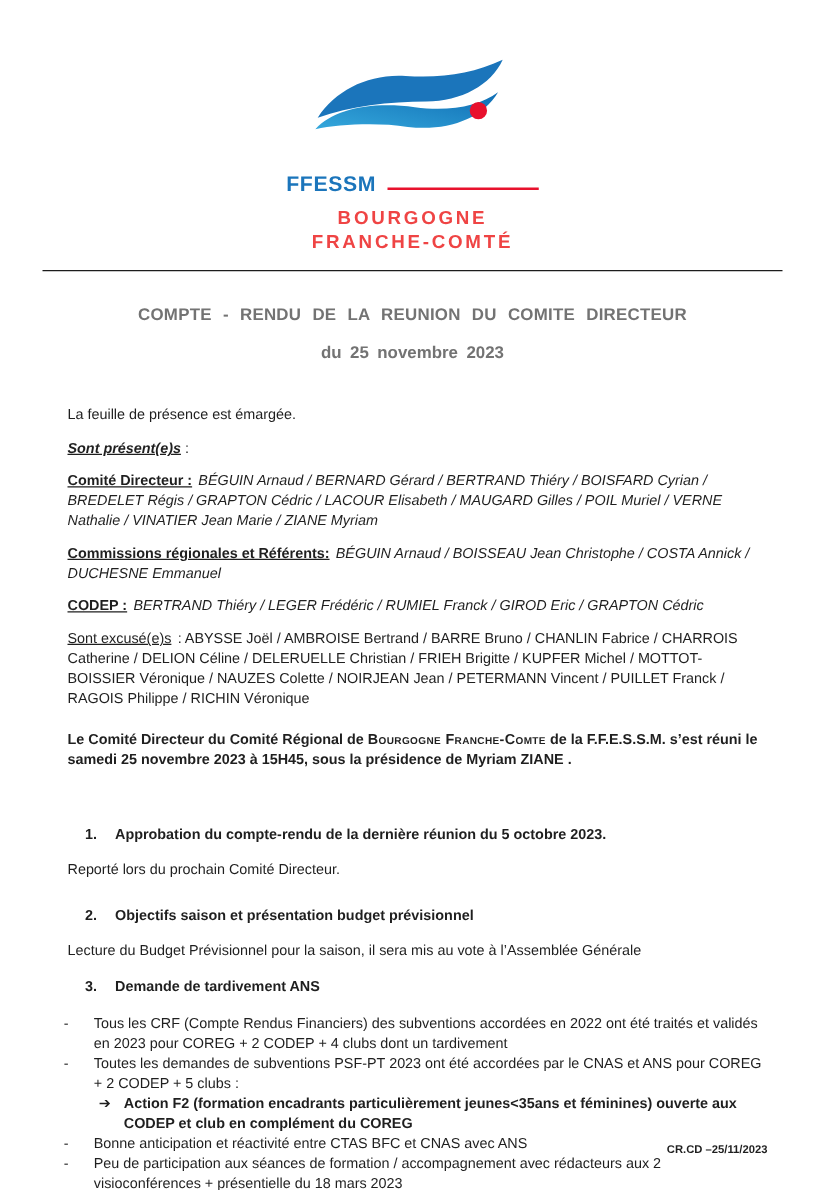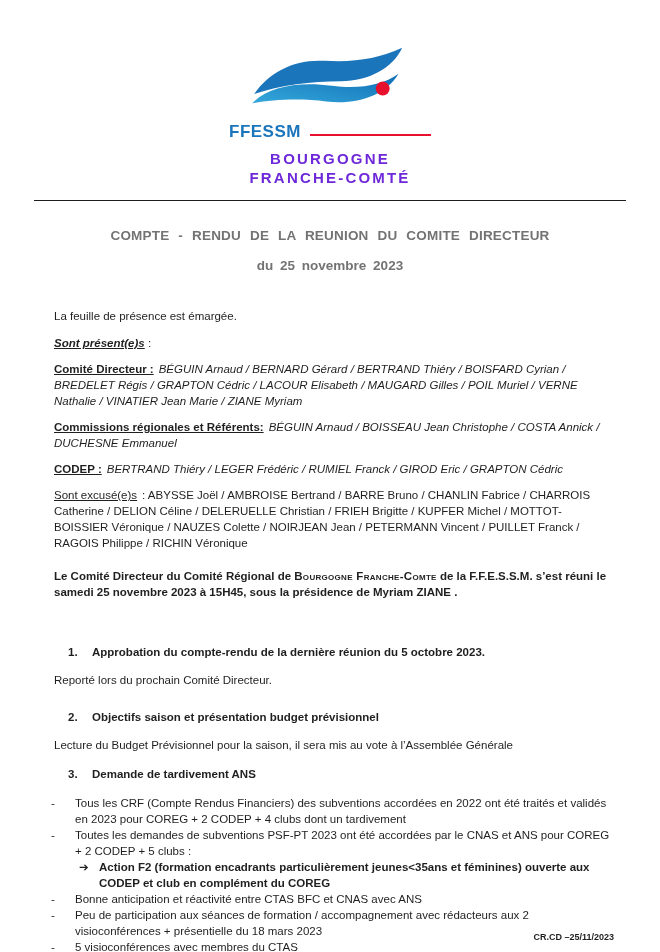--- a/index.html
+++ b/index.html
@@ -3,24 +3,24 @@
 <meta charset="utf-8">
 <style>
   * { margin:0; padding:0; box-sizing:border-box; }
   html,body { background:#ffffff; }
   body { width:660px; height:952px; font-family:"Liberation Sans", sans-serif; color:#1f1f1f; }
   .page { position:relative; width:660px; height:952px; background:#fff; overflow:hidden; }
 
   
   .logo-block { width:210px; margin:46px auto 0; text-align:center; }
   .logo-wave { display:block; margin:0 auto; }
-  .logo-acronym-row { display:flex; align-items:center; margin-top:2px; padding:0 4px; }
+  .logo-acronym-row { display:flex; align-items:center; margin-top:18px; padding:0 4px; }
   .logo-acronym { font-size:17px; font-weight:800; letter-spacing:0.5px; color:#1b75bb; font-stretch:condensed; }
   .logo-redline { flex:1; height:2px; background:#e8112d; margin-left:9px; margin-top:6px; }
-  .logo-region { margin-top:7px; color:#6d28d9; font-weight:700; font-size:15px; letter-spacing:2.2px; line-height:19px; }
+  .logo-region { margin-top:7px; color:#ef4444; font-weight:700; font-size:15px; letter-spacing:2.2px; line-height:19px; }
 
   
   .rule { border:none; border-top:1.5px solid #1c1c1c; margin:13px 34px 0 34px; }
 
   
   .title-block { text-align:center; margin-top:27px; color:#737373; font-weight:700; }
   .title-line1 { font-size:13.5px; word-spacing:5px; letter-spacing:0.2px; }
   .title-line2 { font-size:13.5px; margin-top:15px; word-spacing:3px; }
 
   
@@ -46,21 +46,21 @@
   
   .b-list { margin-top:13px; }
   .b-row { display:flex; margin-left:-7px; }
   .b-marker { width:28px; flex:none; text-align:left; padding-left:4px; }
   .b-text { flex:1; }
   .b-row.nested { margin-left:21px; }
   .b-row.nested .b-marker { width:24px; color:#1f1f1f; }
   .b-row.boldrow .b-text { font-weight:700; }
 
   
-  .footer { position:absolute; right:46px; bottom:10px; font-size:9px; font-weight:700; color:#1f1f1f; }
+  .footer { position:absolute; right:46px; bottom:28px; font-size:9px; font-weight:700; color:#1f1f1f; }
 </style>
 </head>
 <body>
 
 <div class="page">
 
   <div class="logo-block">
     <svg class="logo-wave" width="180" height="74" viewBox="0 0 180 80" aria-hidden="true">
       <defs>
         <linearGradient id="wgrad" x1="0" y1="1" x2="1" y2="0">

